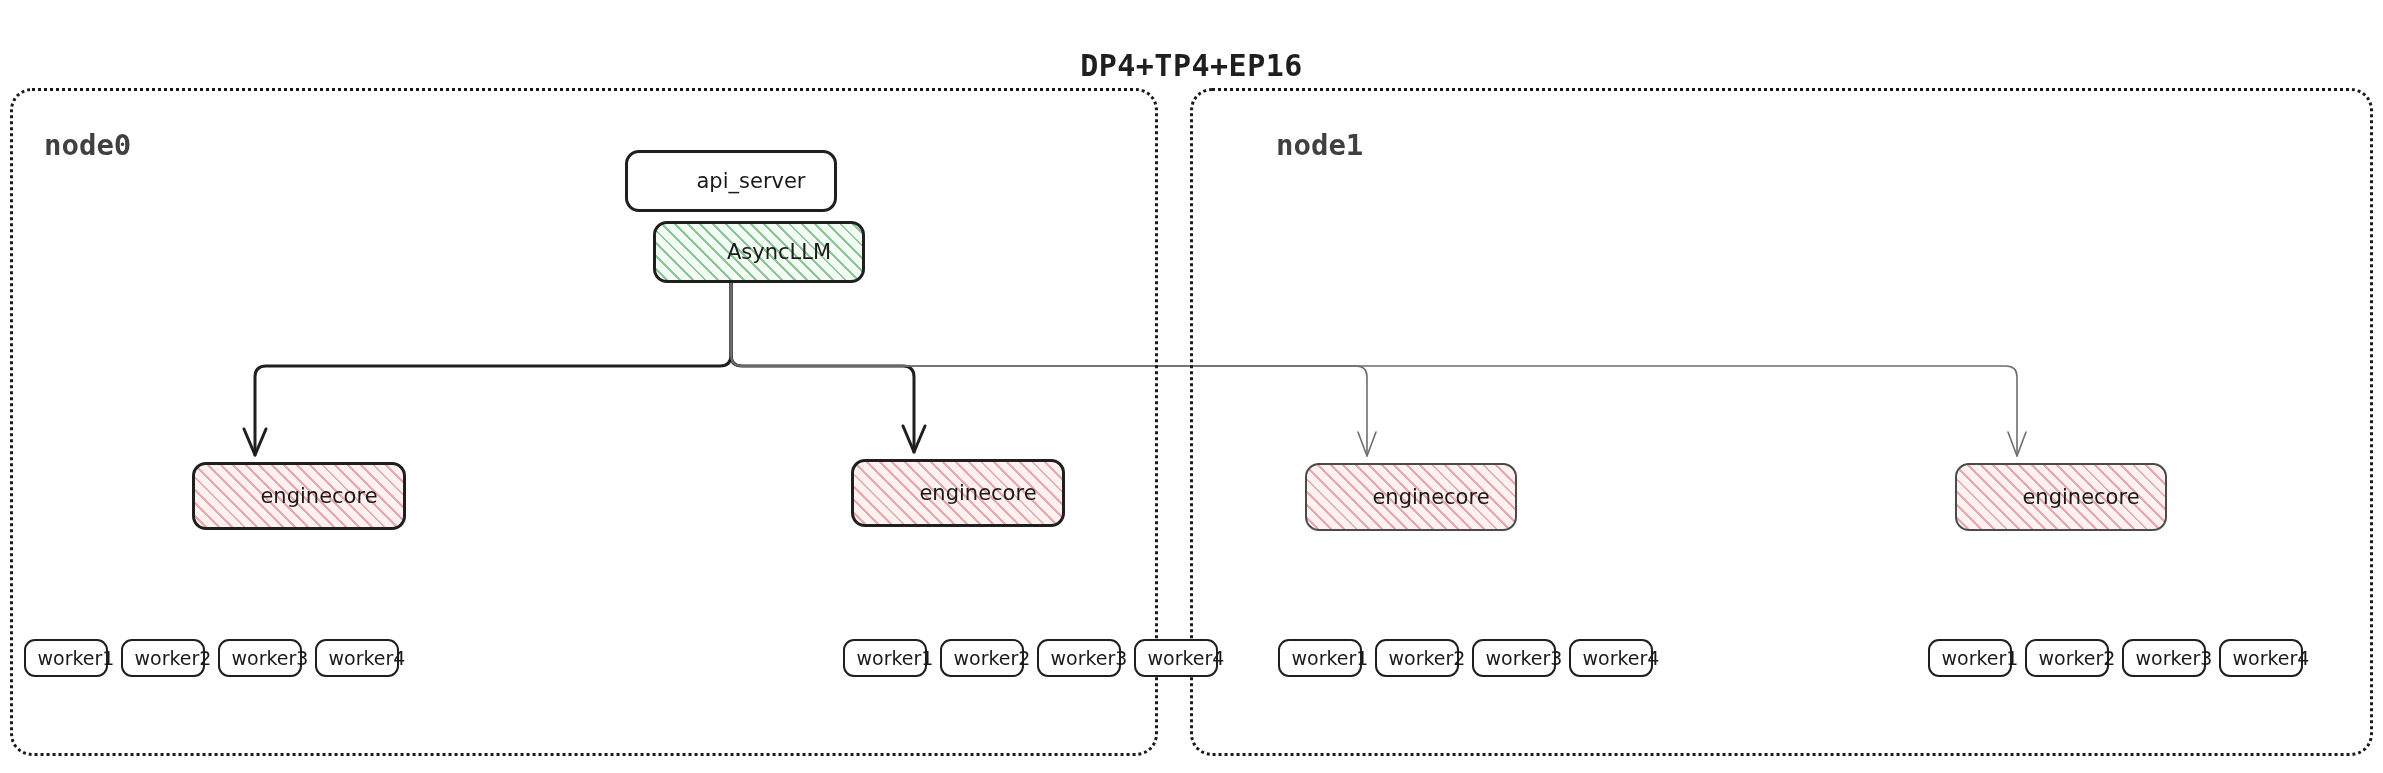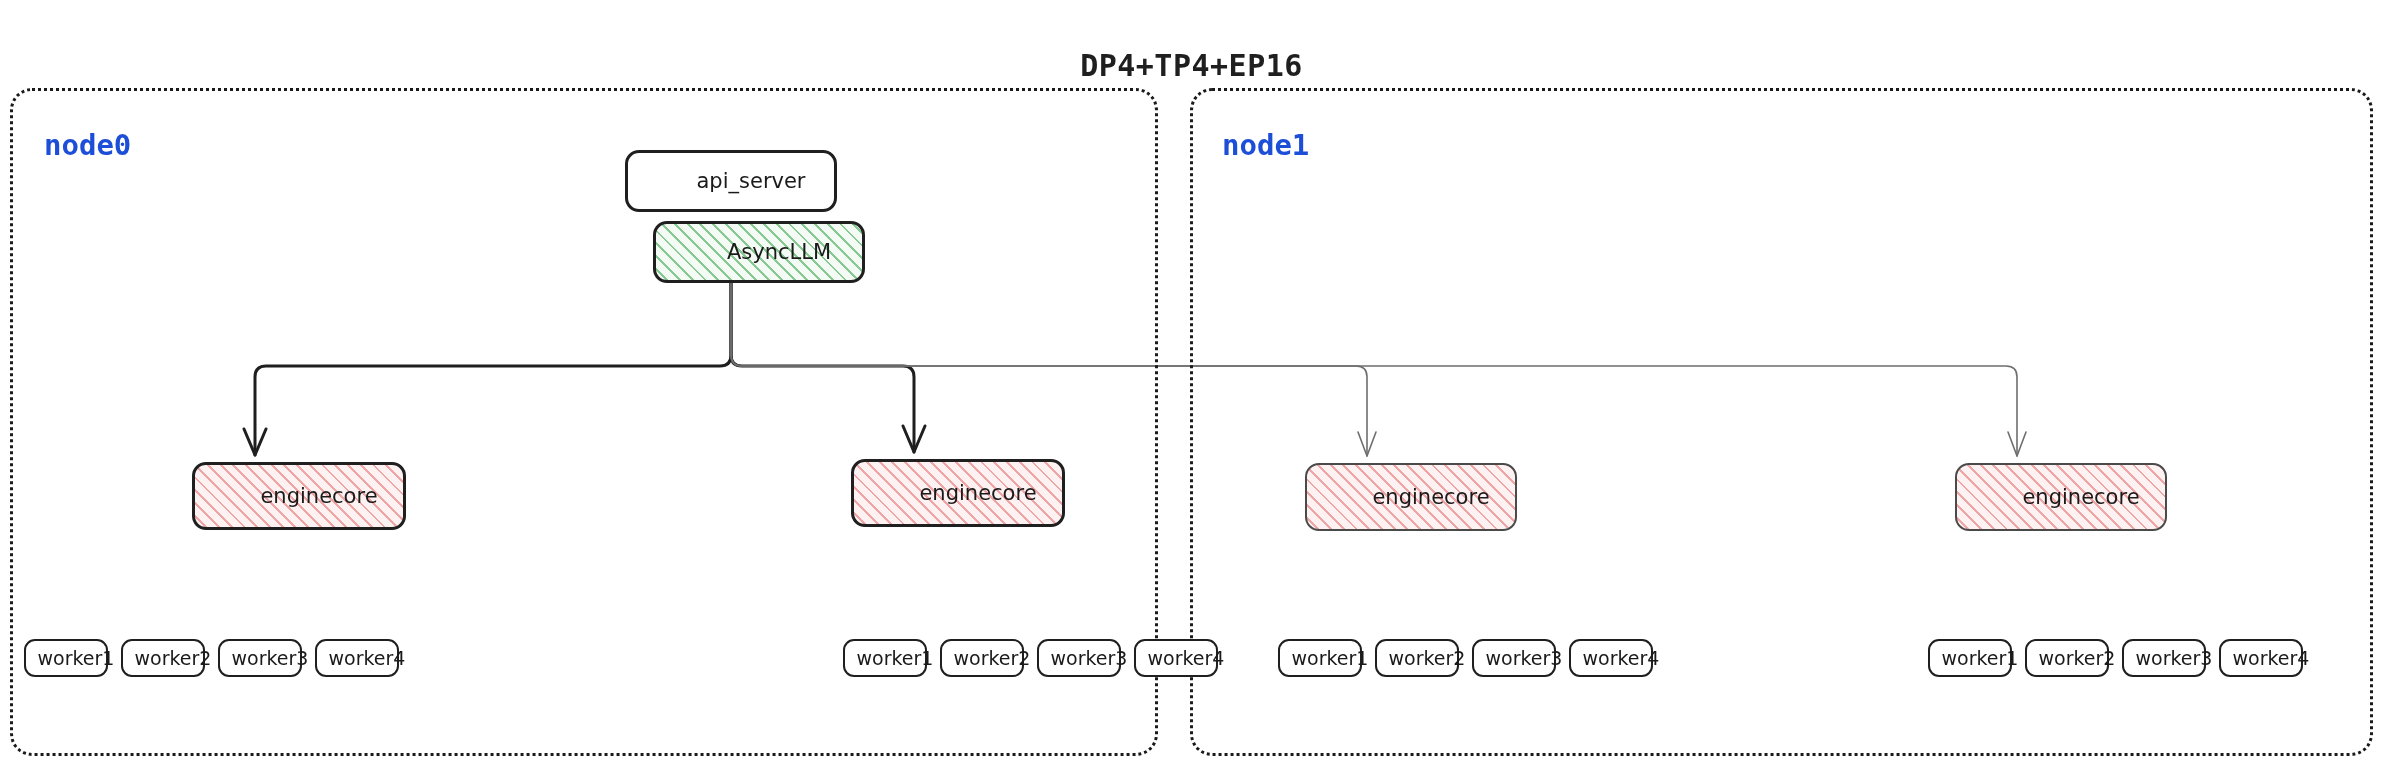--- a/index.html
+++ b/index.html
@@ -42,21 +42,21 @@
     border: 3px dotted #1a1a1a;
     border-radius: 22px;
     box-sizing: border-box;
     background: transparent;
   }
   .node-label {
     position: absolute;
     font-family: "DejaVu Sans Mono", monospace;
     font-size: 29px;
     font-weight: 600;
-    color: #1d4ed8;
+    color: #404040;
     letter-spacing: 0px;
     white-space: nowrap;
   }
 
   
   .box {
     position: absolute;
     box-sizing: border-box;
     display: flex;
     align-items: center;
@@ -148,21 +148,21 @@
       <g>
         <path d="M 731 283 L 731 355 Q 731 366 742 366 L 2006 366 Q 2017 366 2017 377 L 2017 456" fill="none" stroke="#6e6e6e" stroke-width="1.6" stroke-linecap="round" stroke-linejoin="round"></path>
         <path d="M 2008 432 L 2017 456 L 2026 432" fill="none" stroke="#6e6e6e" stroke-width="1.6" stroke-linecap="round" stroke-linejoin="round"></path>
       </g>
     </svg>
 
   <div id="containers">
       <div class="node-container" style="left: 10px; top: 88px; width: 1148px; height: 668px;"></div>
       <div class="node-label" style="left: 44px; top: 128px;">node0</div>
       <div class="node-container" style="left: 1190px; top: 88px; width: 1183px; height: 668px;"></div>
-      <div class="node-label" style="left: 1222px; top: 128px;">node1</div>
+      <div class="node-label" style="left: 1276px; top: 128px;">node1</div>
     </div>
   <div id="boxes">
       <div class="box thick" style="left: 625px; top: 150px; width: 212px; height: 62px;">
         <span class="lbl">api_server</span>
       </div>
       <div class="box thick hatch-green" style="left: 625px; top: 221px; width: 212px; height: 62px; margin-left: 28px;">
         <span class="lbl">AsyncLLM</span>
       </div>
       <div class="box thick hatch-red" style="left: 148px; top: 462px; width: 214px; height: 68px;">
         <span class="lbl">enginecore</span>

